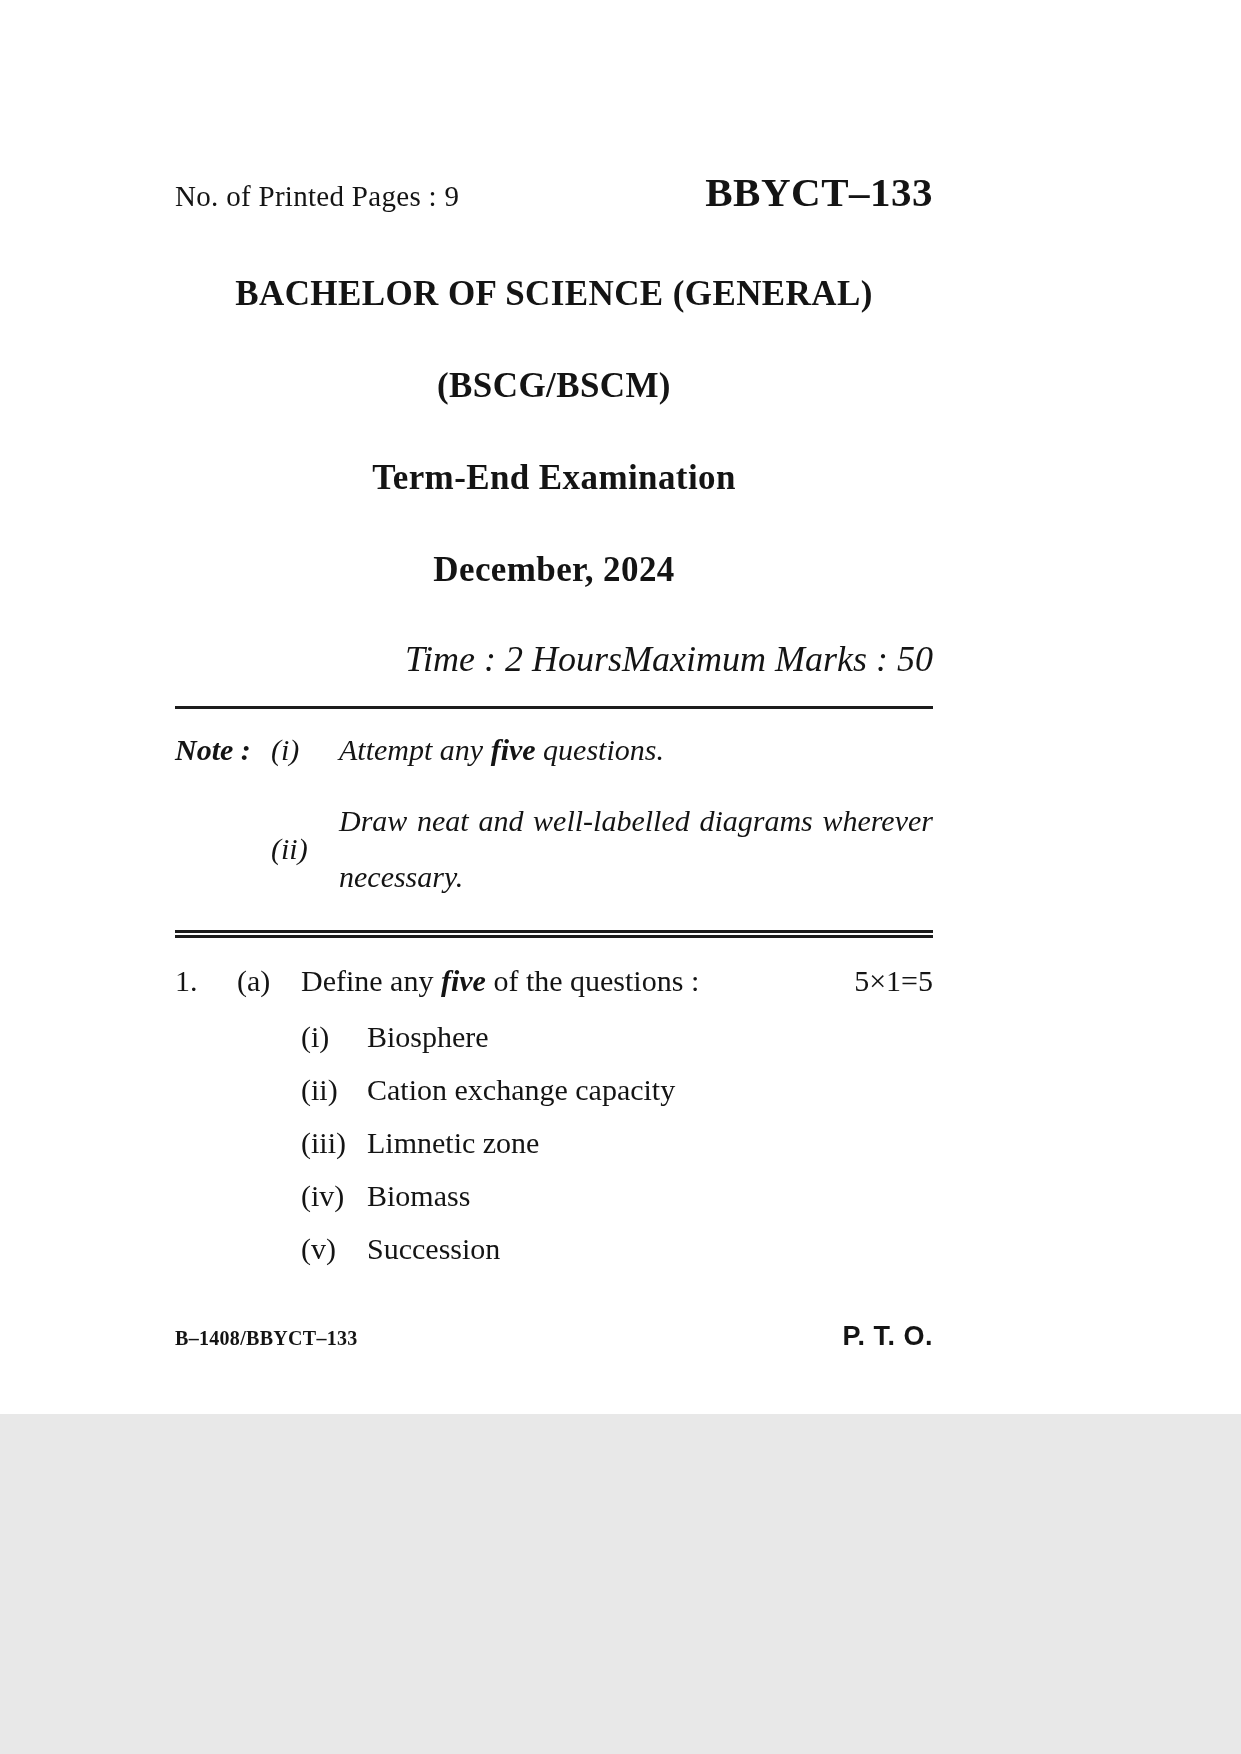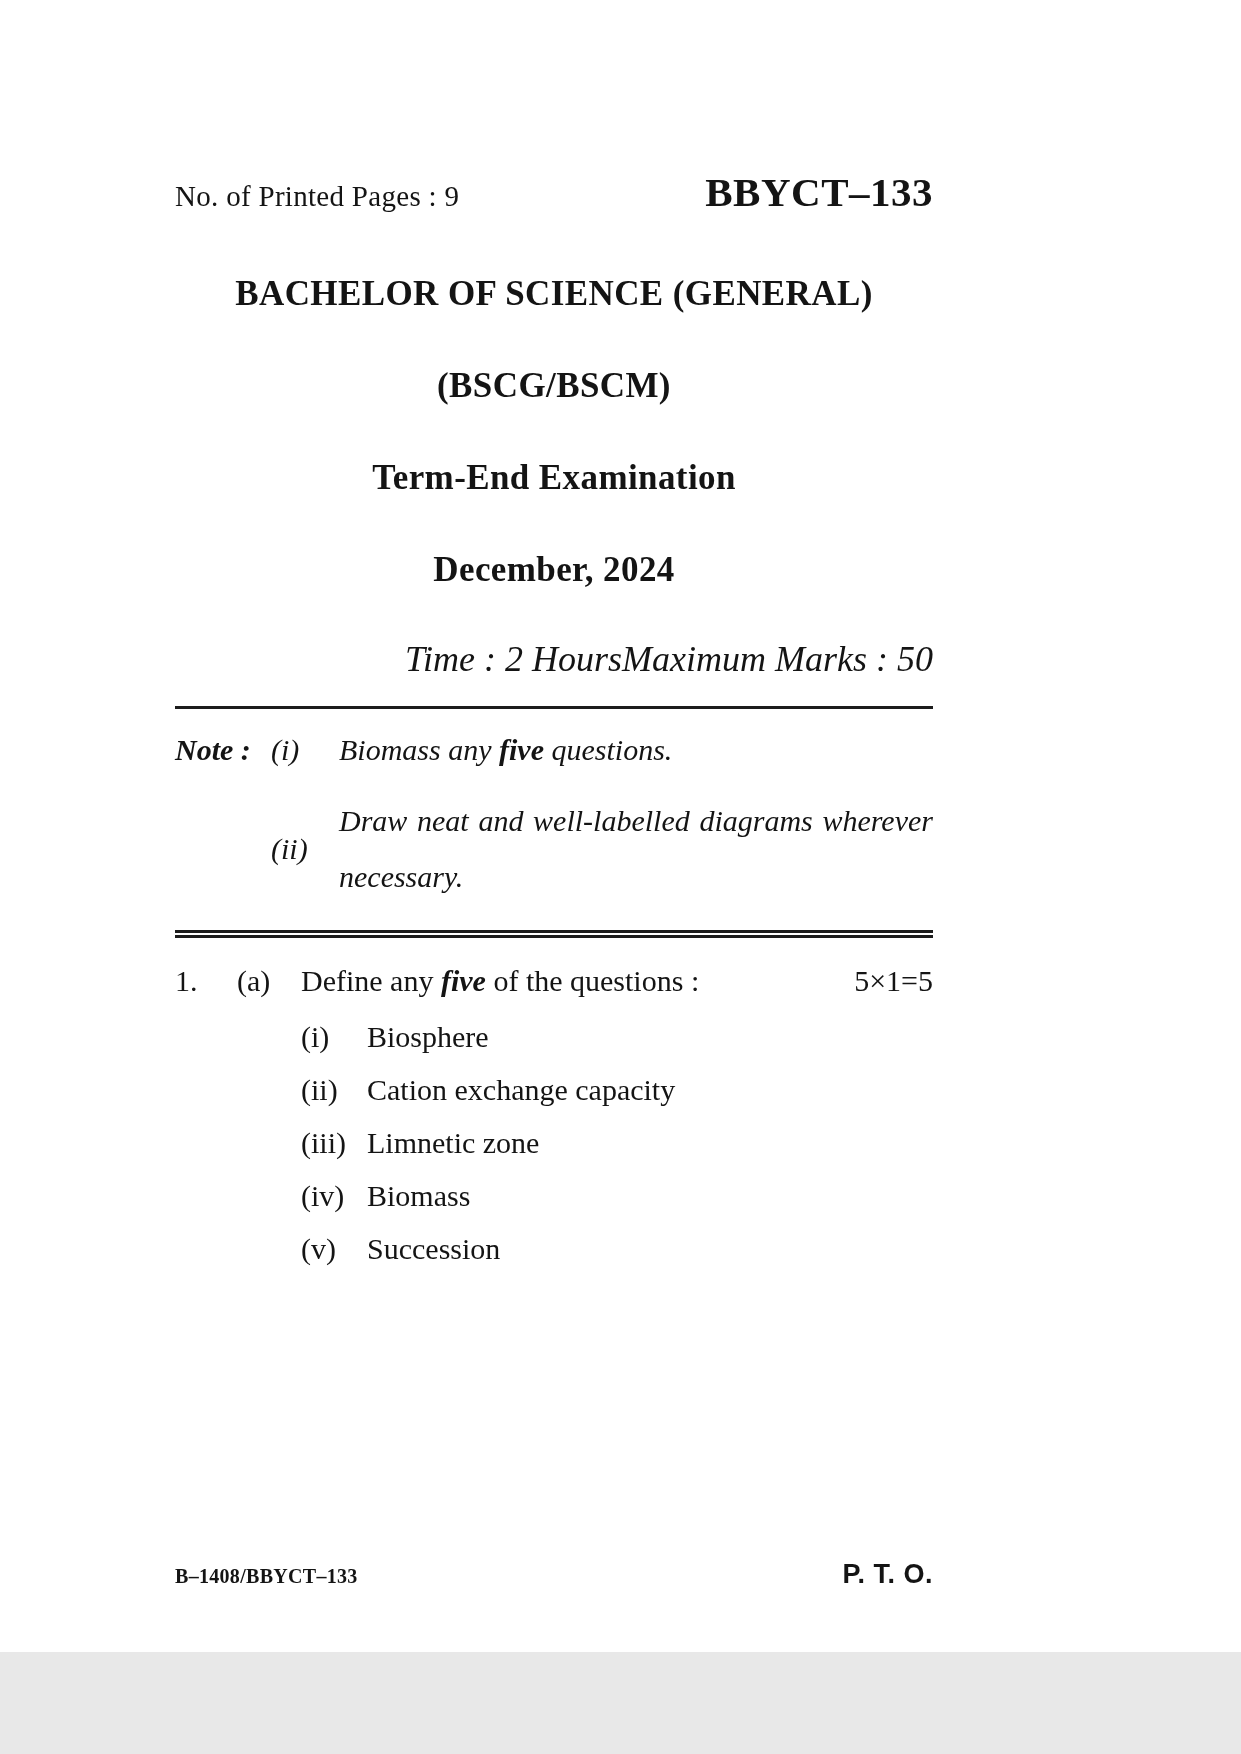--- a/index.html
+++ b/index.html
@@ -1,20 +1,20 @@
 <!DOCTYPE html>
 <html><head>
 <meta charset="utf-8">
 <style>
   * { box-sizing: border-box; }
   html, body { margin: 0; padding: 0; background: #e8e8e8; }
   .page {
     position: relative;
     width: 1241px;
-    height: 1652px;
+    height: 1414px;
     margin: 0 auto;
     background: #ffffff;
     font-family: "Liberation Serif", serif;
     color: #141414;
     overflow: hidden;
   }
   .content {
     position: absolute;
     left: 175px;
     top: 168px;
@@ -128,21 +128,21 @@
       <span>Time : 2 Hours</span>
       <span>Maximum Marks : 50</span>
     </div>
 
     <hr class="rule">
 
     <div class="note-block">
       <div class="note-row">
         <span class="note-label">Note :</span>
         <span class="note-num">(i)</span>
-        <span class="note-text"><span>Biomass any </span><span class="bold-inline">five</span><span> questions.</span></span>
+        <span class="note-text"><span>Attempt any </span><span class="bold-inline">five</span><span> questions.</span></span>
       </div>
       <div class="note-row note-row-2">
         <span class="note-indent"></span>
         <span class="note-num">(ii)</span>
         <span class="note-text">Draw neat and well-labelled diagrams wherever necessary.</span>
       </div>
     </div>
 
     <div class="rule-double"></div>
 

